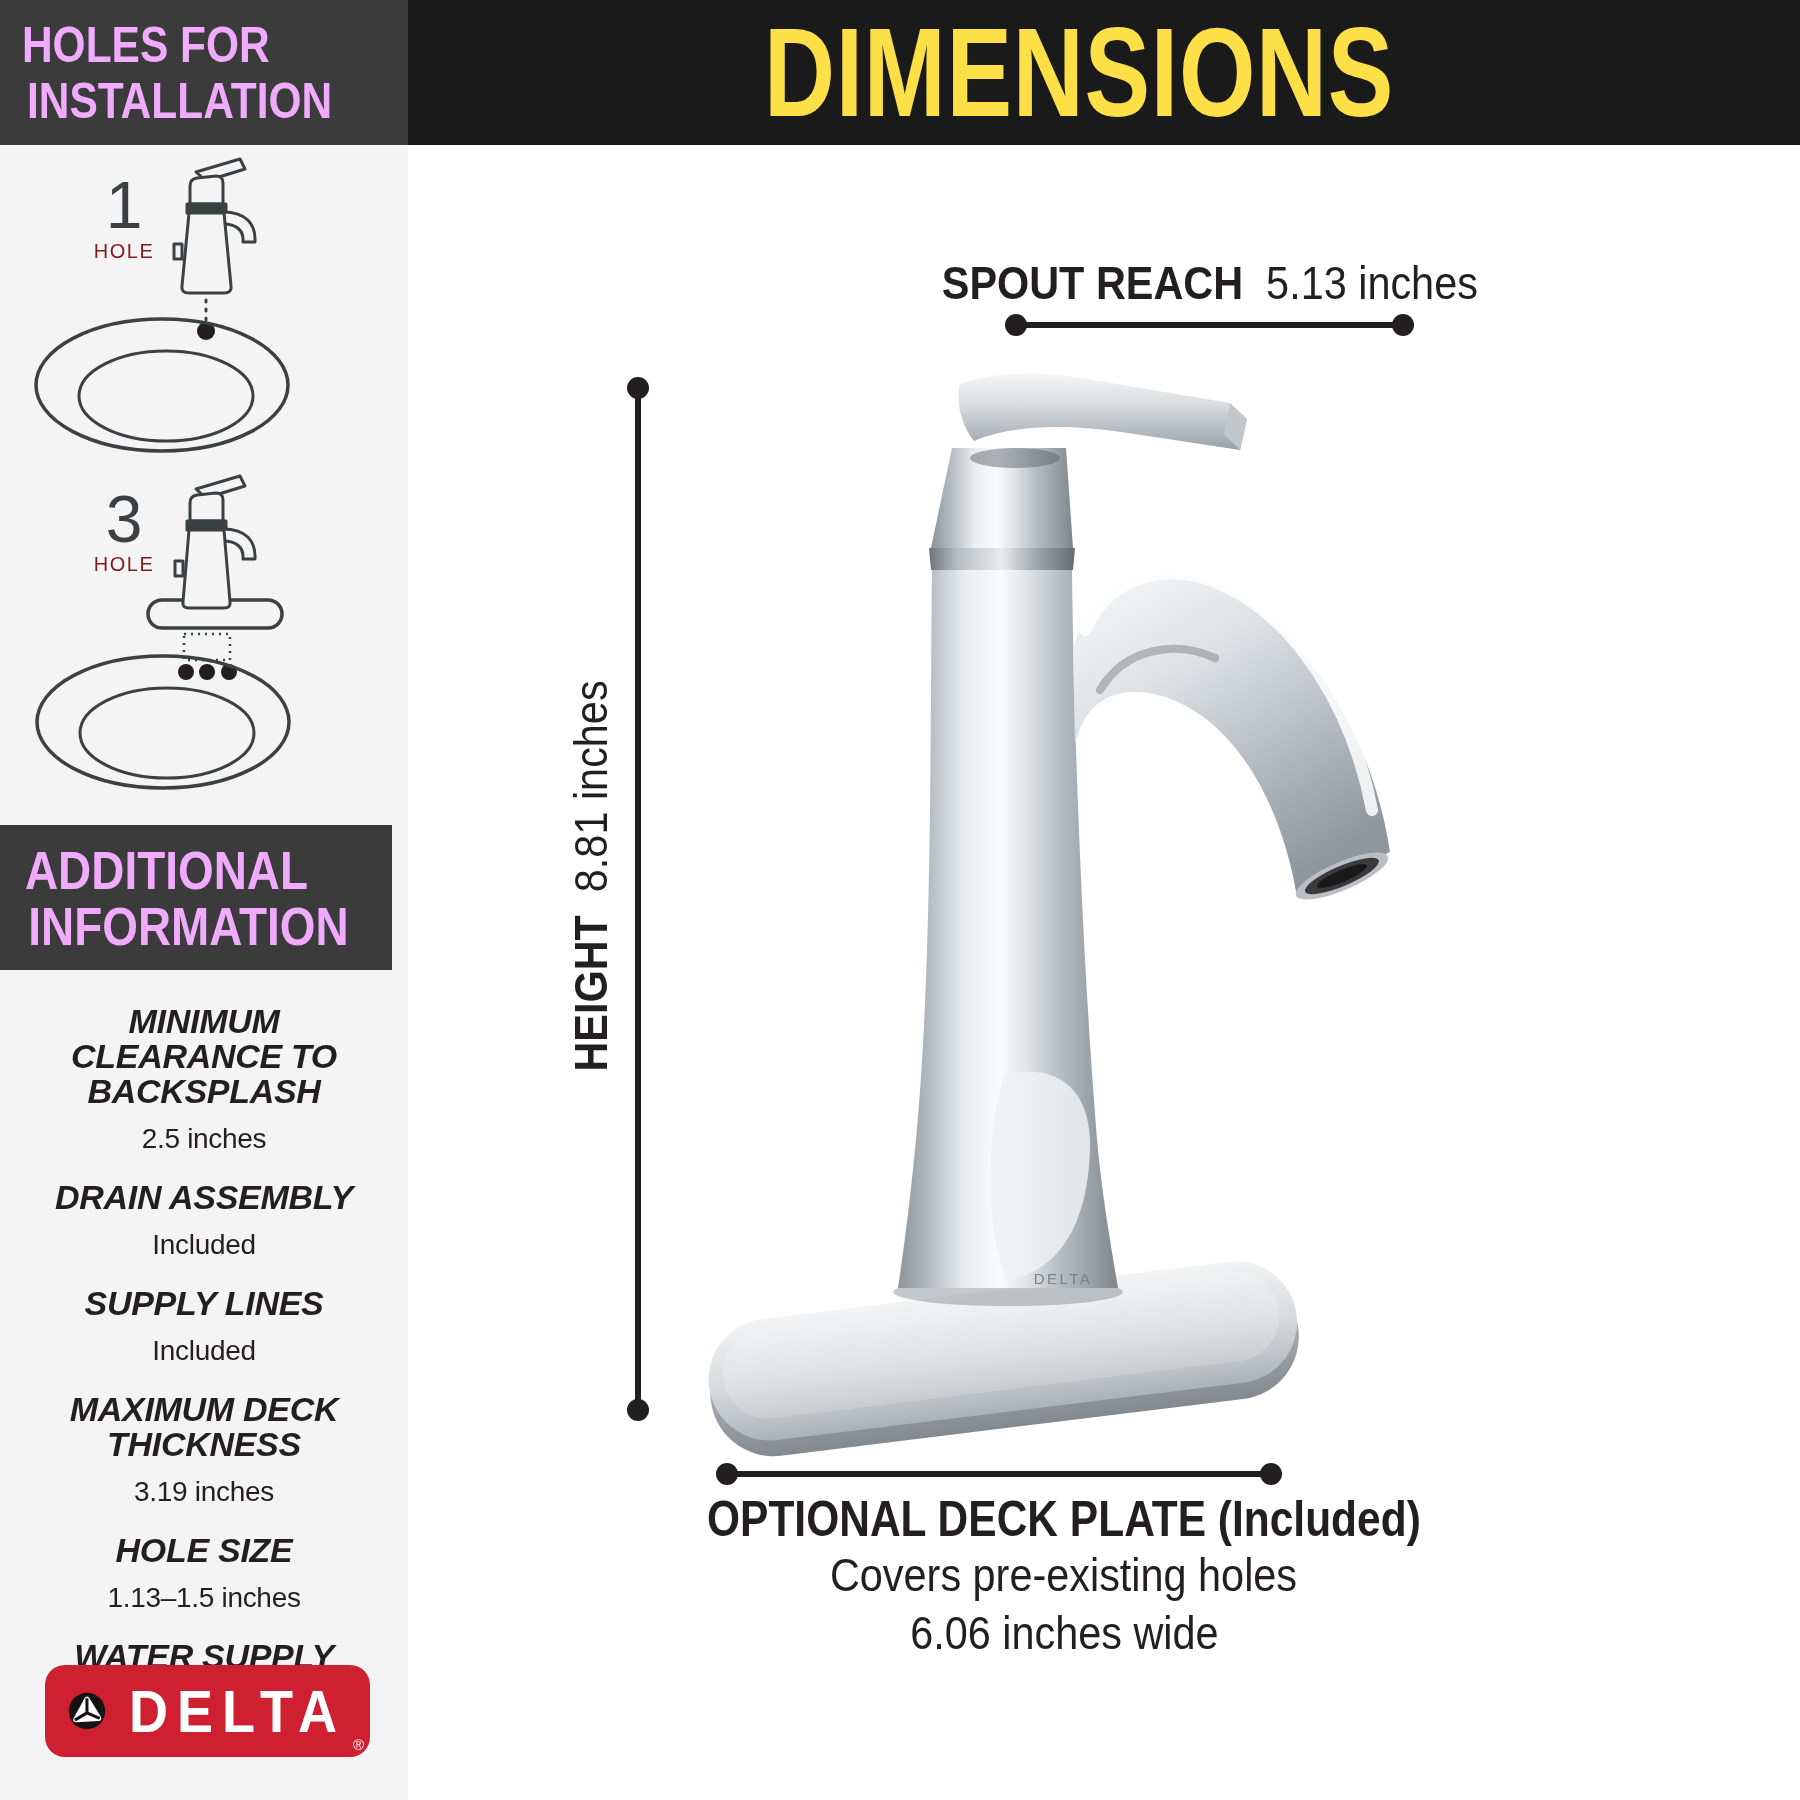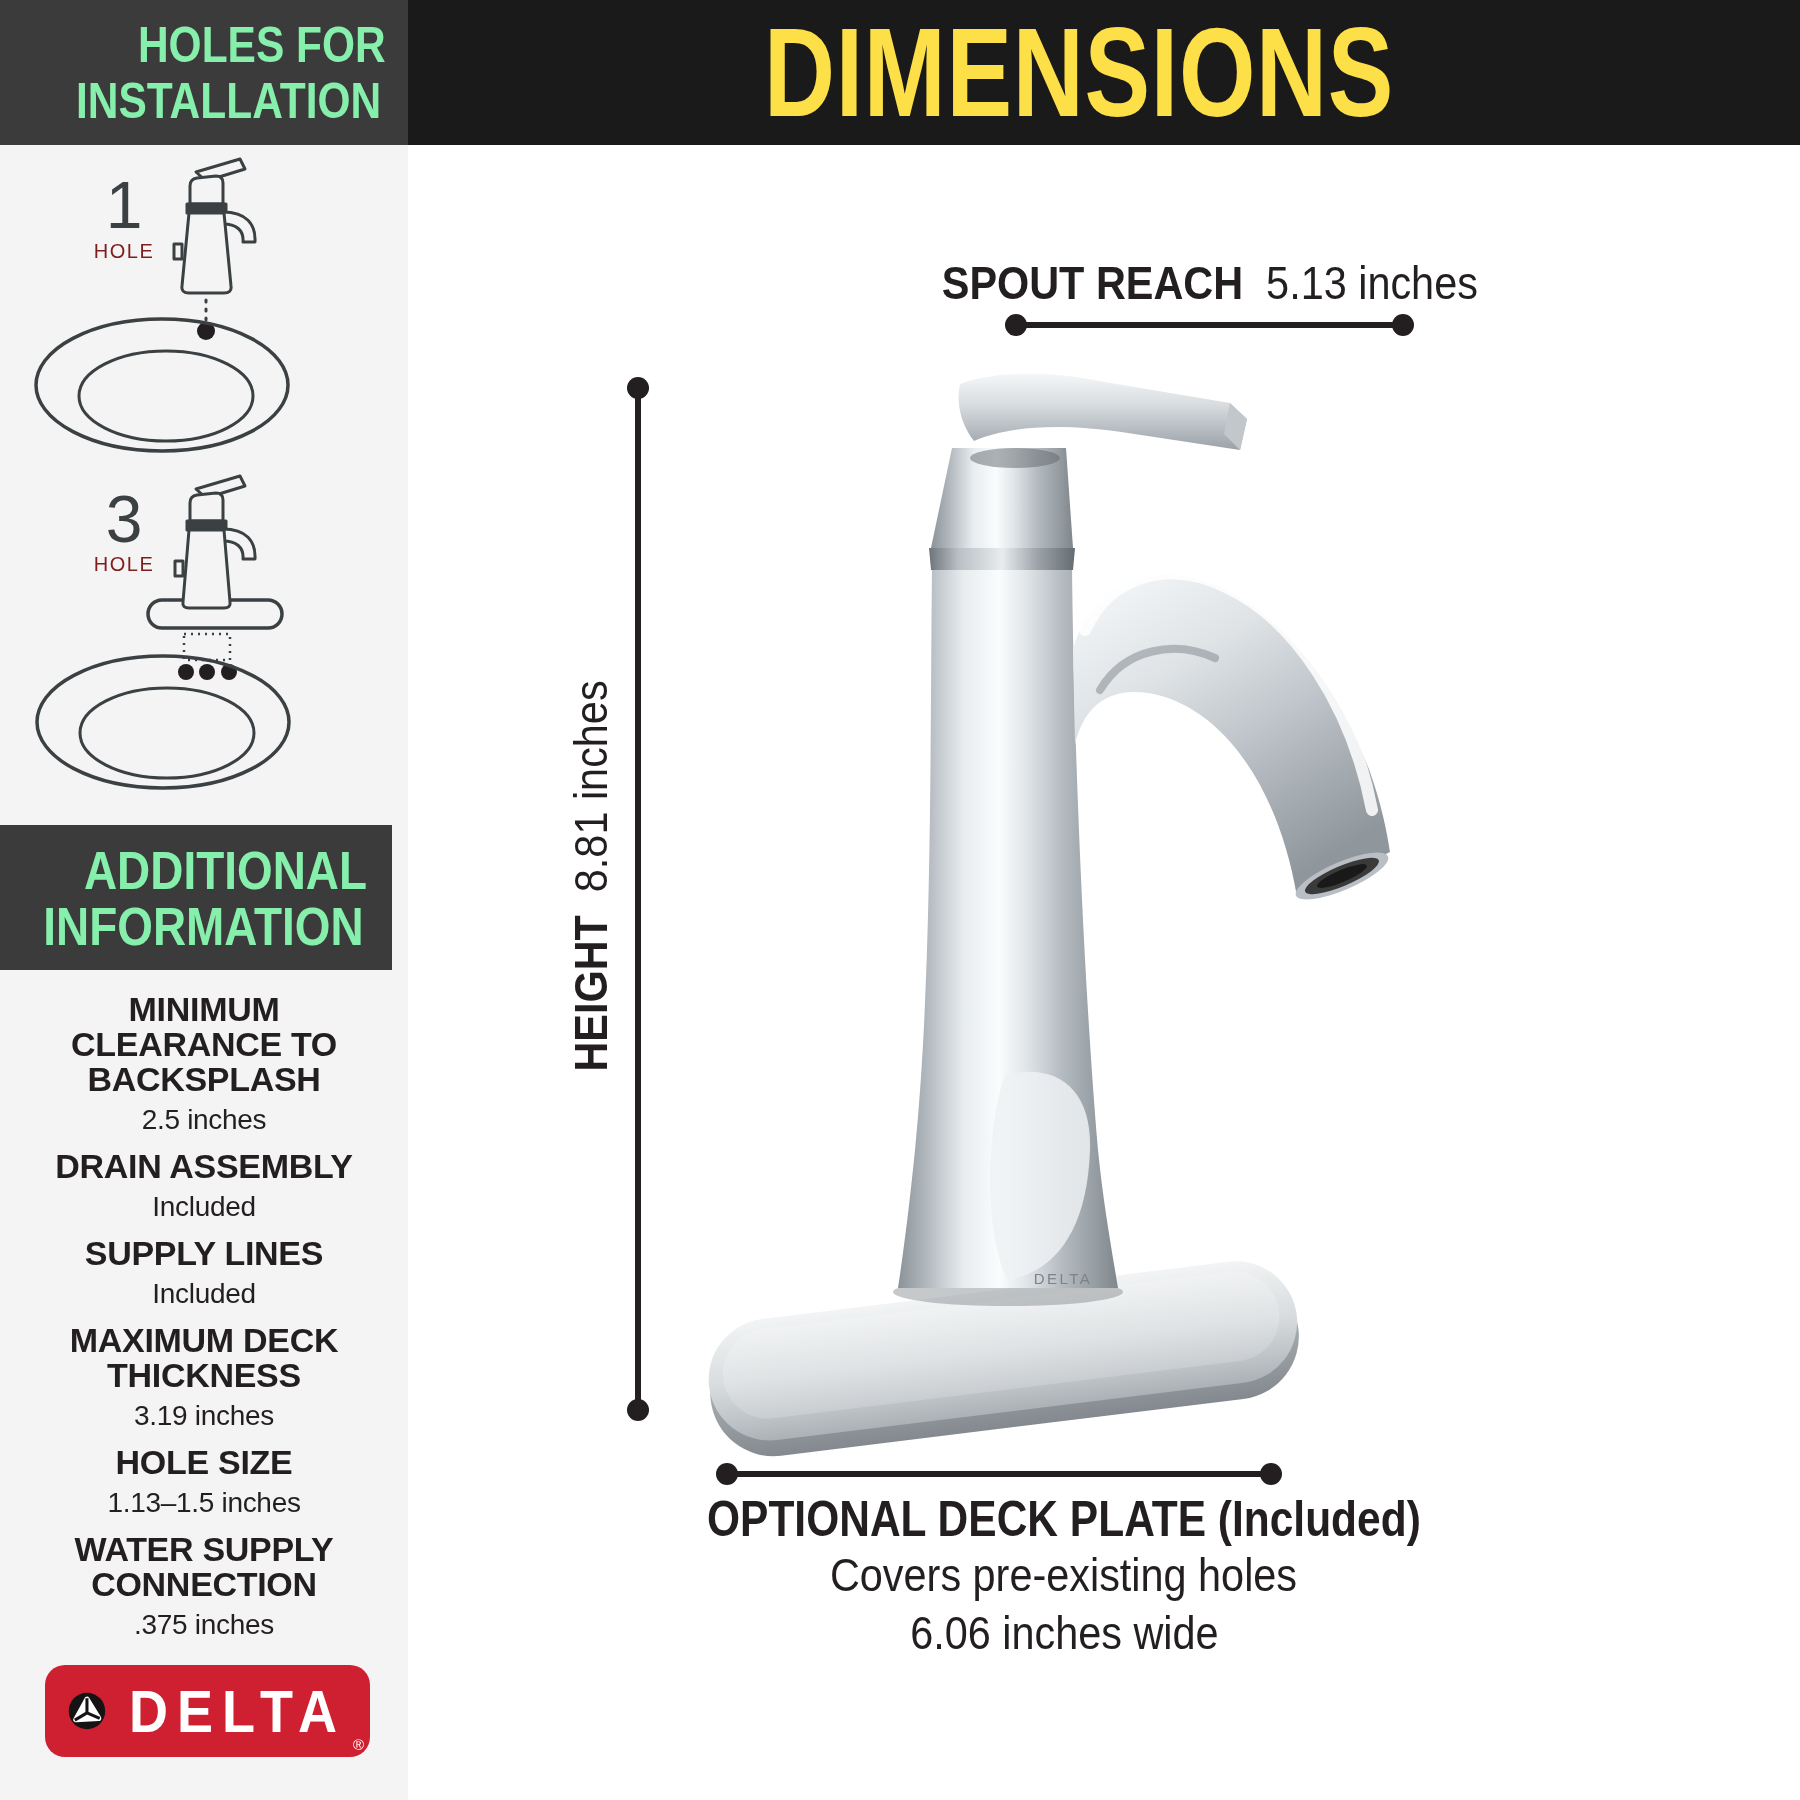--- a/index.html
+++ b/index.html
@@ -2,35 +2,35 @@
 <html><head>
 <meta charset="utf-8">
 <style>
   html,body{margin:0;padding:0;width:1800px;height:1800px;background:#ffffff;
     font-family:"Liberation Sans",sans-serif;color:#231f20;overflow:hidden;}
   .abs{position:absolute;}
   #stage{position:relative;width:1800px;height:1800px;background:#ffffff;}
 
   
   #sidebar{left:0;top:0;width:408px;height:1800px;background:#f4f4f5;}
-  .darkband{background:#3b3b3b;color:#86efac;display:flex;flex-direction:column;
-    align-items:flex-end;justify-content:center;text-align:center;}
+  .darkband{background:#3b3b3b;color:#f0abfc;display:flex;flex-direction:column;
+    align-items:flex-start;justify-content:center;text-align:center;}
   #side-header{left:0;top:0;width:408px;height:145px;}
   #side-header span{display:block;font-weight:700;font-size:50px;line-height:56px;
     transform:scaleX(.85);transform-origin:50% 50%;white-space:nowrap;}
   #info-header{left:0;top:825px;width:392px;height:145px;}
   #info-header span{display:block;font-weight:700;font-size:54px;line-height:56px;
     transform:scaleX(.85);transform-origin:50% 50%;white-space:nowrap;}
 
   .holenum{width:120px;text-align:center;font-size:66px;font-weight:400;color:#3b4043;line-height:66px;}
   .holelbl{width:120px;text-align:center;font-size:20px;letter-spacing:1.5px;color:#7f1d1d;}
 
   #specs{left:0;top:992px;width:408px;display:flex;flex-direction:column;gap:12px;}
   .spec{text-align:center;}
-  .spec .lab{font-weight:700;font-size:34px;line-height:35px;max-width:350px;margin:0 auto;letter-spacing:-.3px;}
+  .spec .lab{font-weight:700;font-size:34px;line-height:35px;max-width:350px;margin:12px auto;letter-spacing:-.3px;font-style:italic;}
   .spec .val{font-size:28px;line-height:35px;margin-top:5px;letter-spacing:-.3px;}
 
   #delta-logo{left:45px;top:1665px;width:325px;height:92px;background:#ce2030;border-radius:20px;
     display:flex;align-items:center;gap:14px;padding-left:14px;box-sizing:border-box;}
   #delta-word{color:#fff;font-weight:700;font-size:60px;letter-spacing:10px;
     transform:scaleX(.9);transform-origin:0 50%;white-space:nowrap;}
   #delta-reg{position:absolute;right:6px;bottom:4px;color:#fff;font-size:15px;}
 
   
   #banner{left:408px;top:0;width:1392px;height:145px;background:#1a1a1a;color:#fde047;

